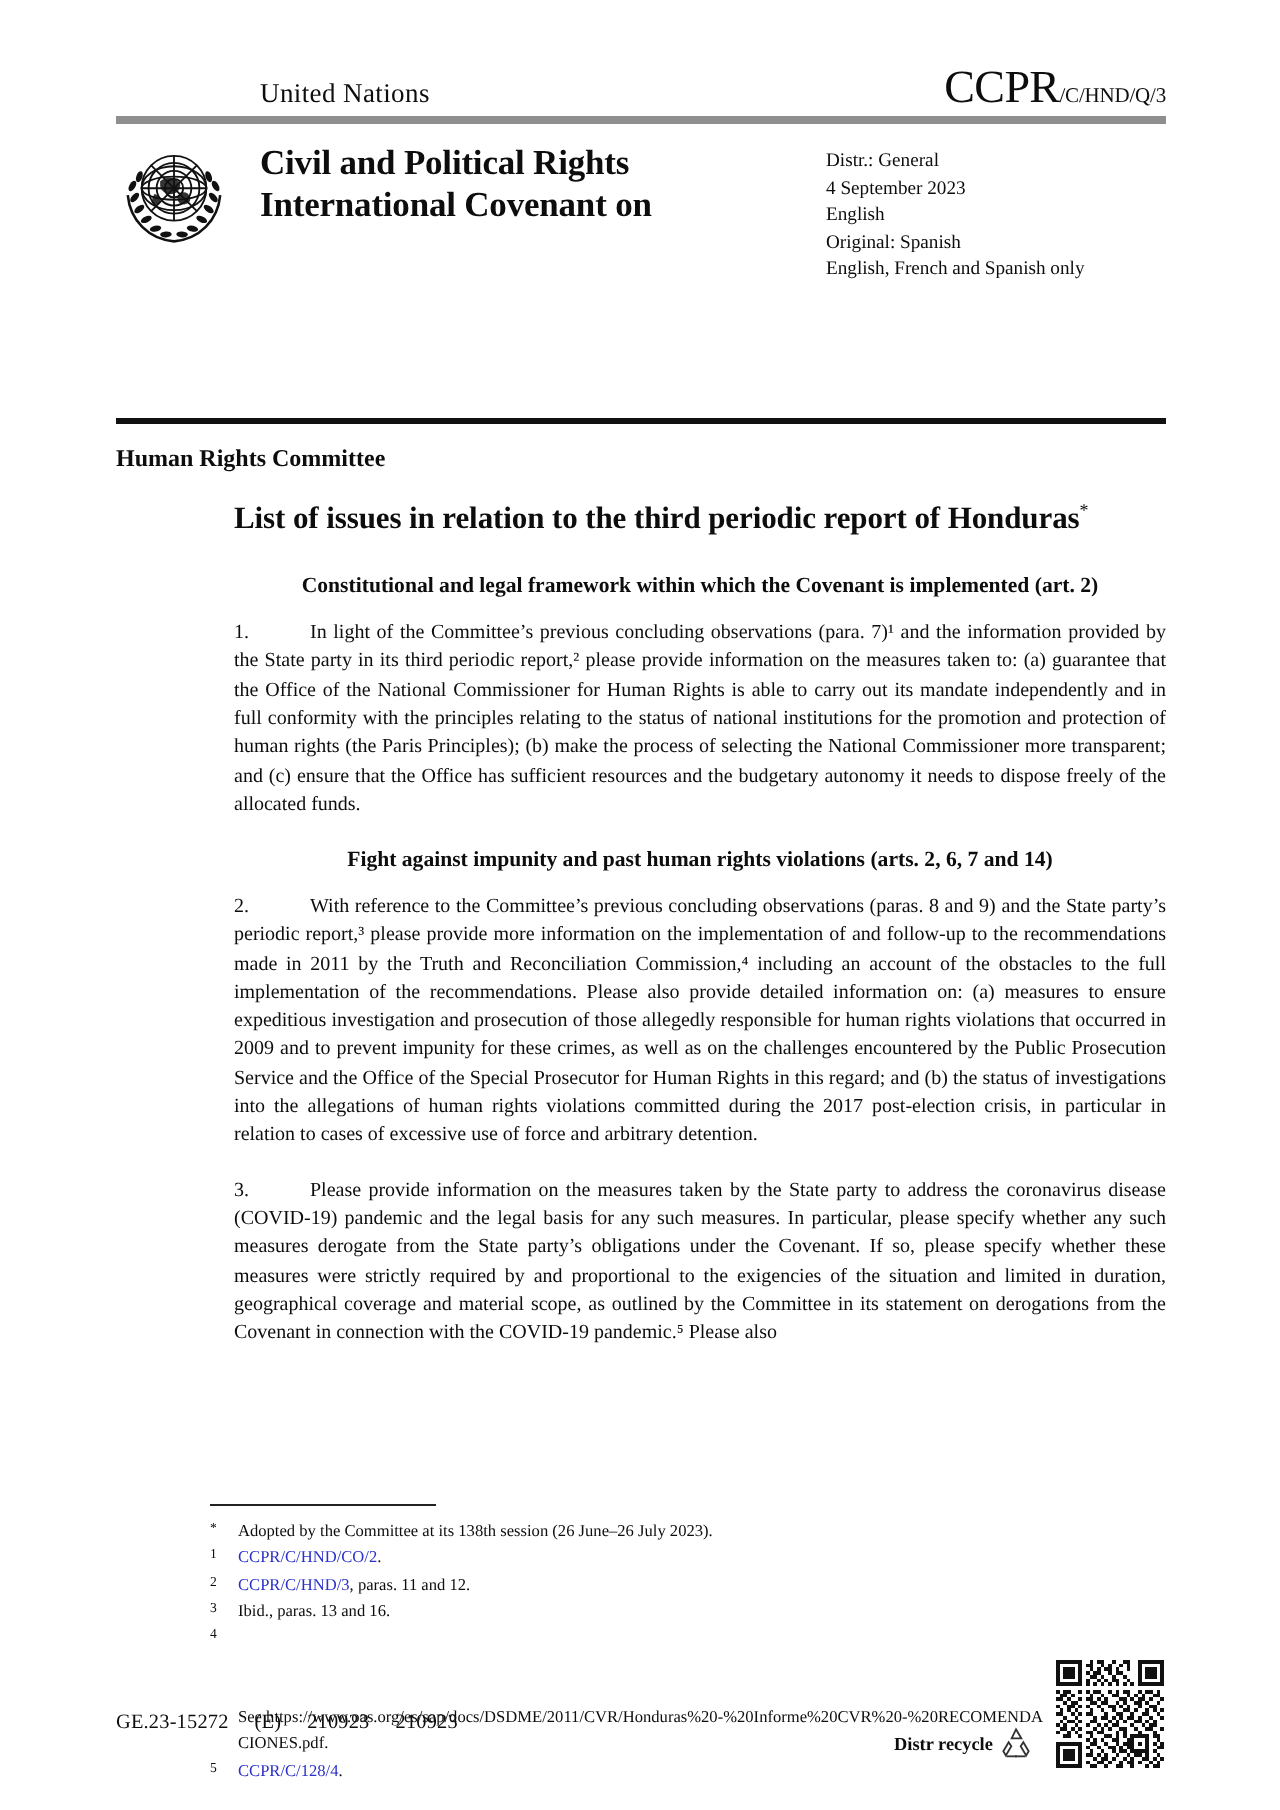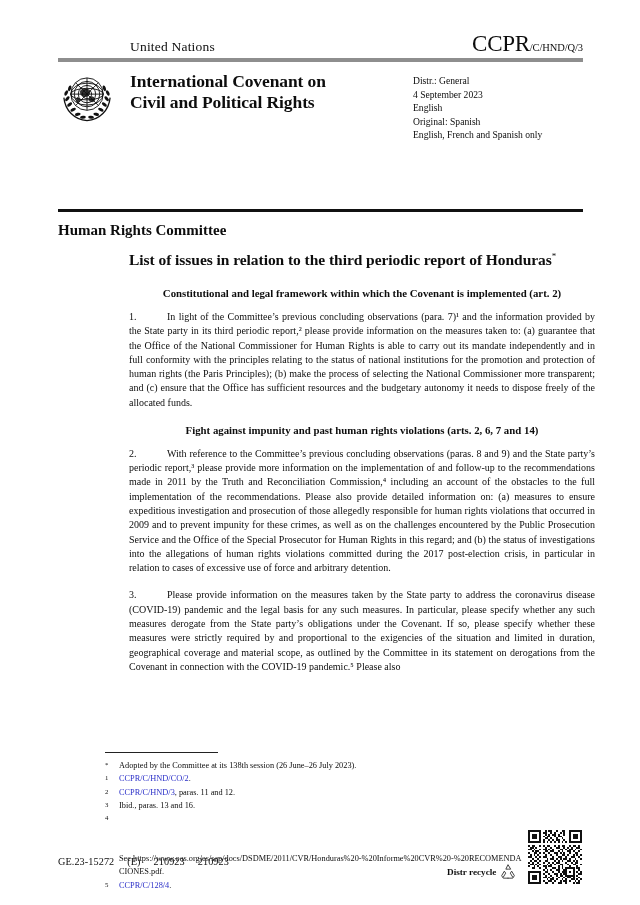--- a/index.html
+++ b/index.html
@@ -92,28 +92,28 @@
     height: 3px;
     background: #111;
   }
 
   
   .committee {
     position: absolute;
     left: 58px;
     top: 222px;
     font-weight: bold;
-    font-size: 15px;
+    font-size: 12px;
     text-align: center;
   }
 
   
   .content {
     position: absolute;
-    left: 129px;
+    left: 117px;
     top: 250px;
     width: 466px;
   }
   h1.doc-title {
     font-size: 15.5px;
     font-weight: bold;
     line-height: 1.3;
     margin: 0 0 16px 0;
     letter-spacing: -0.05px;
   }
@@ -251,22 +251,22 @@
           </g>
           <g fill="#111" stroke="none">
             <path d="M38 34 q6 -5 13 -2 q6 3 4 8 q-3 6 -10 5 q-8 -2 -7 -11 z" opacity="0.85"></path>
             <path d="M55 44 q7 -2 9 4 q1 5 -5 6 q-6 0 -6 -6 z" opacity="0.85"></path>
             <path d="M33 45 q5 1 5 6 q0 4 -5 3 q-4 -2 0 -9 z" opacity="0.85"></path>
           </g>
         </svg>
       </div>
 
       <div class="covenant-title">
+        <div>Civil and Political Rights</div>
         <div>International Covenant on</div>
-        <div>Civil and Political Rights</div>
       </div>
 
       <div class="distr-block">
         <div>Distr.: General</div>
         <div>4 September 2023</div>
         <div>English</div>
         <div>Original: Spanish</div>
         <div>English, French and Spanish only</div>
       </div>
     </div>

